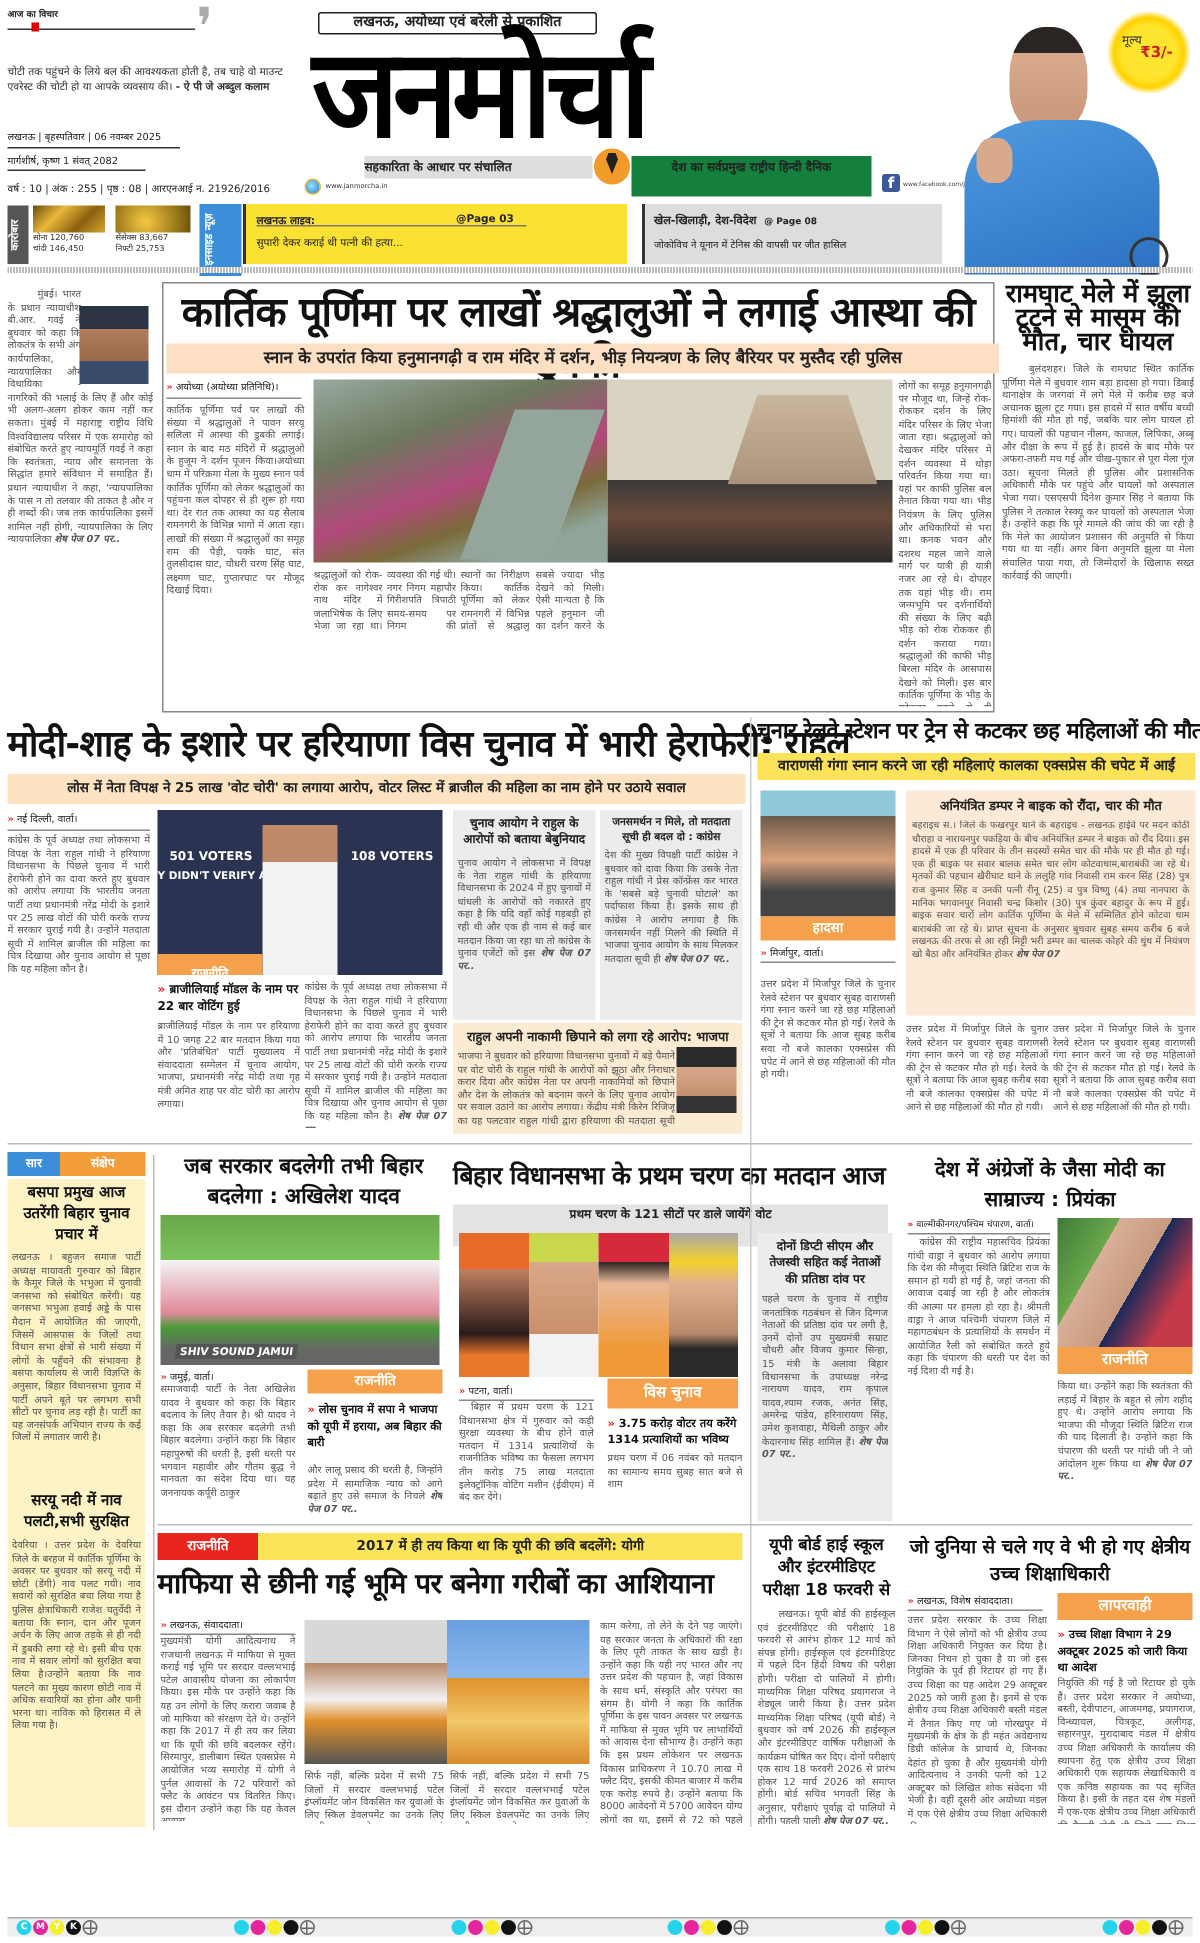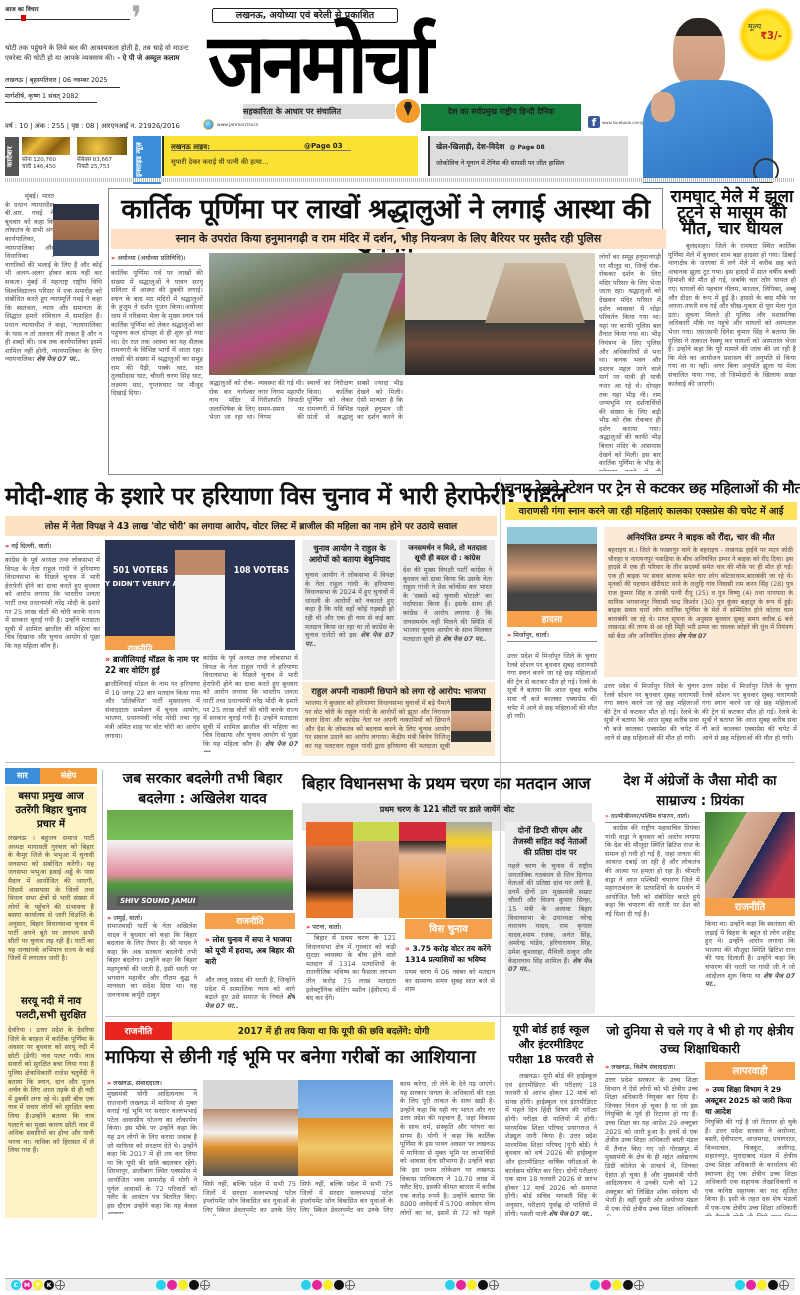--- a/index.html
+++ b/index.html
@@ -18,21 +18,21 @@
 <div class="abs" style="left:5px;top:5px;width:200px;">
   <div style="font-size:6px;font-weight:bold;color:#222">आज का विचार</div>
   <div style="position:relative;height:6px;border-bottom:1px solid #333;width:125px;margin-top:1px">
     <span style="position:absolute;left:16px;top:1px;width:5px;height:6px;background:#d00"></span>
   </div>
   <span class="abs" style="left:126px;top:0;font-size:34px;color:#aaa;font-family:'DejaVu Serif',serif;line-height:26px">❜</span>
   <div style="margin-top:23px;font-size:7px;line-height:10px;color:#333">
     <span>चोटी तक पहुंचने के लिये बल की आवश्यकता होती है, तब चाहे वो माउन्ट एवरेस्ट की चोटी हो या आपके व्यवसाय की।</span>
     <b>- ऐ पी जे अब्दुल कलाम</b>
   </div>
-  <div style="margin-top:12px;font-size:6.5px;padding-bottom:3px;border-bottom:1px solid #333;width:115px">लखनऊ | बृहस्पतिवार | 06 नवम्बर 2025</div>
+  <div style="margin-top:23px;font-size:6.5px;padding-bottom:3px;border-bottom:1px solid #333;width:115px">लखनऊ | बृहस्पतिवार | 06 नवम्बर 2025</div>
   <div style="margin-top:3px;font-size:6.5px;padding-bottom:2px;border-bottom:1px solid #333;width:92px">मार्गशीर्ष, कृष्ण 1 संवत् 2082</div>
 </div>
 <div class="abs" style="left:5px;top:121px;font-size:6.8px;color:#222;white-space:nowrap">वर्ष : 10 | अंक : 255 | पृष्ठ : 08 | आरएनआई न. 21926/2016</div>
 <div class="abs" style="left:203px;top:119px;display:flex;align-items:center">
   <span style="width:11px;height:11px;border-radius:50%;background:radial-gradient(circle at 40% 40%,#9de0ff,#1480d6);display:inline-block;border:1px solid #e6b93a"></span>
   <span style="font-size:4.5px;margin-left:3px;color:#333">www.janmorcha.in</span>
 </div>
 
 <div class="abs" style="left:212px;top:8px;width:186px;height:15px;border:1.5px solid #222;border-radius:2px;font-size:9.5px;font-weight:bold;text-align:center;line-height:12px;color:#222">लखनऊ, अयोध्या एवं बरेली से प्रकाशित</div>
 <div class="abs" style="left:208px;top:18px;width:400px;height:86px;font-family:'DejaVu Sans',sans-serif;font-weight:bold;font-size:78px;line-height:86px;letter-spacing:-4px;color:#000;transform:scaleY(1.05);transform-origin:top">जनमोर्चा</div>
@@ -110,21 +110,21 @@
   <div class="filler" style="position:absolute;left:490px;top:64px;width:62px;height:218px"><span>लोगों का समूह हनुमानगढ़ी पर मौजूद था, जिन्हें रोक-रोककर दर्शन के लिए मंदिर परिसर के लिए भेजा जाता रहा। श्रद्धालुओं को देखकर मंदिर परिसर में दर्शन व्यवस्था में थोड़ा परिवर्तन किया गया था। यहां पर काफी पुलिस बल तैनात किया गया था। भीड़ नियंत्रण के लिए पुलिस और अधिकारियों से भरा था। कनक भवन और दशरथ महल जाने वाले मार्ग पर यात्री ही यात्री नजर आ रहे थे। दोपहर तक यहां भीड़ थी। राम जन्मभूमि पर दर्शनार्थियों की संख्या के लिए बढ़ी भीड़ को रोक रोककर ही दर्शन कराया गया। श्रद्धालुओं की काफी भीड़ बिरला मंदिर के आसपास देखने को मिली। इस बार कार्तिक पूर्णिमा के भीड़ के मद्देनजर पहले से ही प्रशासन ने मामूली परिवर्तन</span> </div>
 </div>
 
 <div class="abs" style="left:668px;top:188px;width:128px;">
   <div class="hl" style="font-size:17px;line-height:16px;text-align:center">रामघाट मेले में झूला टूटने से मासूम की मौत, चार घायल</div>
   <div class="filler" style="margin-top:6px;height:230px;text-indent:18px">बुलंदशहर। जिले के रामघाट स्थित कार्तिक पूर्णिमा मेले में बुधवार शाम बड़ा हादसा हो गया। डिबाई थानाक्षेत्र के जरगवां में लगे मेले में करीब छह बजे अचानक झूला टूट गया। इस हादसे में सात वर्षीय बच्ची हिमांशी की मौत हो गई, जबकि चार लोग घायल हो गए। घायलों की पहचान नीलम, काजल, लिपिका, अब्बू और दीक्षा के रूप में हुई है। हादसे के बाद मौके पर अफरा-तफरी मच गई और चीख-पुकार से पूरा मेला गूंज उठा। सूचना मिलते ही पुलिस और प्रशासनिक अधिकारी मौके पर पहुंचे और घायलों को अस्पताल भेजा गया। एसएसपी दिनेश कुमार सिंह ने बताया कि पुलिस ने तत्काल रेस्क्यू कर घायलों को अस्पताल भेजा है। उन्होंने कहा कि पूरे मामले की जांच की जा रही है कि मेले का आयोजन प्रशासन की अनुमति से किया गया था या नहीं। अगर बिना अनुमति झूला या मेला संचालित पाया गया, तो जिम्मेदारों के खिलाफ सख्त कार्रवाई की जाएगी।</div>
 </div>
 
 <div class="abs" style="left:5px;top:480px;width:492px;">
   <div class="hl" style="font-size:24px;line-height:32px;white-space:nowrap;letter-spacing:-0.5px">मोदी-शाह के इशारे पर हरियाणा विस चुनाव में भारी हेराफेरी: राहुल</div>
-  <div style="margin-top:4px;height:20px;background:#fde3c2;font-size:9px;font-weight:bold;line-height:20px;text-align:center;white-space:nowrap">लोस में नेता विपक्ष ने 43 लाख 'वोट चोरी' का लगाया आरोप, वोटर लिस्ट में ब्राजील की महिला का नाम होने पर उठाये सवाल</div>
+  <div style="margin-top:4px;height:20px;background:#fde3c2;font-size:9px;font-weight:bold;line-height:20px;text-align:center;white-space:nowrap">लोस में नेता विपक्ष ने 25 लाख 'वोट चोरी' का लगाया आरोप, वोटर लिस्ट में ब्राजील की महिला का नाम होने पर उठाये सवाल</div>
 </div>
 <div class="abs" style="left:5px;top:541px;width:95px;font-size:6.5px;padding-bottom:3px;border-bottom:1px solid #888"><span class="dot">»</span> <span>नई दिल्ली, वार्ता।</span></div>
 <div class="filler abs" style="left:5px;top:556px;width:95px;height:200px">कांग्रेस के पूर्व अध्यक्ष तथा लोकसभा में विपक्ष के नेता राहुल गांधी ने हरियाणा विधानसभा के पिछले चुनाव में भारी हेराफेरी होने का दावा करते हुए बुधवार को आरोप लगाया कि भारतीय जनता पार्टी तथा प्रधानमंत्री नरेंद्र मोदी के इशारे पर 25 लाख वोटों की चोरी करके राज्य में सरकार चुराई गयी है। उन्होंने मतदाता सूची में शामिल ब्राजील की महिला का चित्र दिखाया और चुनाव आयोग से पूछा कि यह महिला कौन है।</div>
 
 <div class="abs" style="left:105px;top:540px;width:190px;height:110px;background:#2b3352">
   <div style="position:absolute;left:8px;top:26px;font-size:8px;font-weight:bold;color:#fff">501 VOTERS</div>
   <div style="position:absolute;right:6px;top:26px;font-size:8px;font-weight:bold;color:#fff">108 VOTERS</div>
   <div style="position:absolute;left:0;top:40px;font-size:7px;font-weight:bold;color:#fff;white-space:nowrap">Y DIDN'T VERIFY ADDRESSES</div>
   <div style="position:absolute;left:70px;top:10px;width:50px;height:100px;background:linear-gradient(#bf8a6a 0,#bf8a6a 25%,#f2f2f2 25%)"></div>
   <div style="position:absolute;left:0;bottom:0;width:70px;height:14px" class="orange-tag"><span style="font-size:8px;line-height:14px">राजनीति</span></div>

